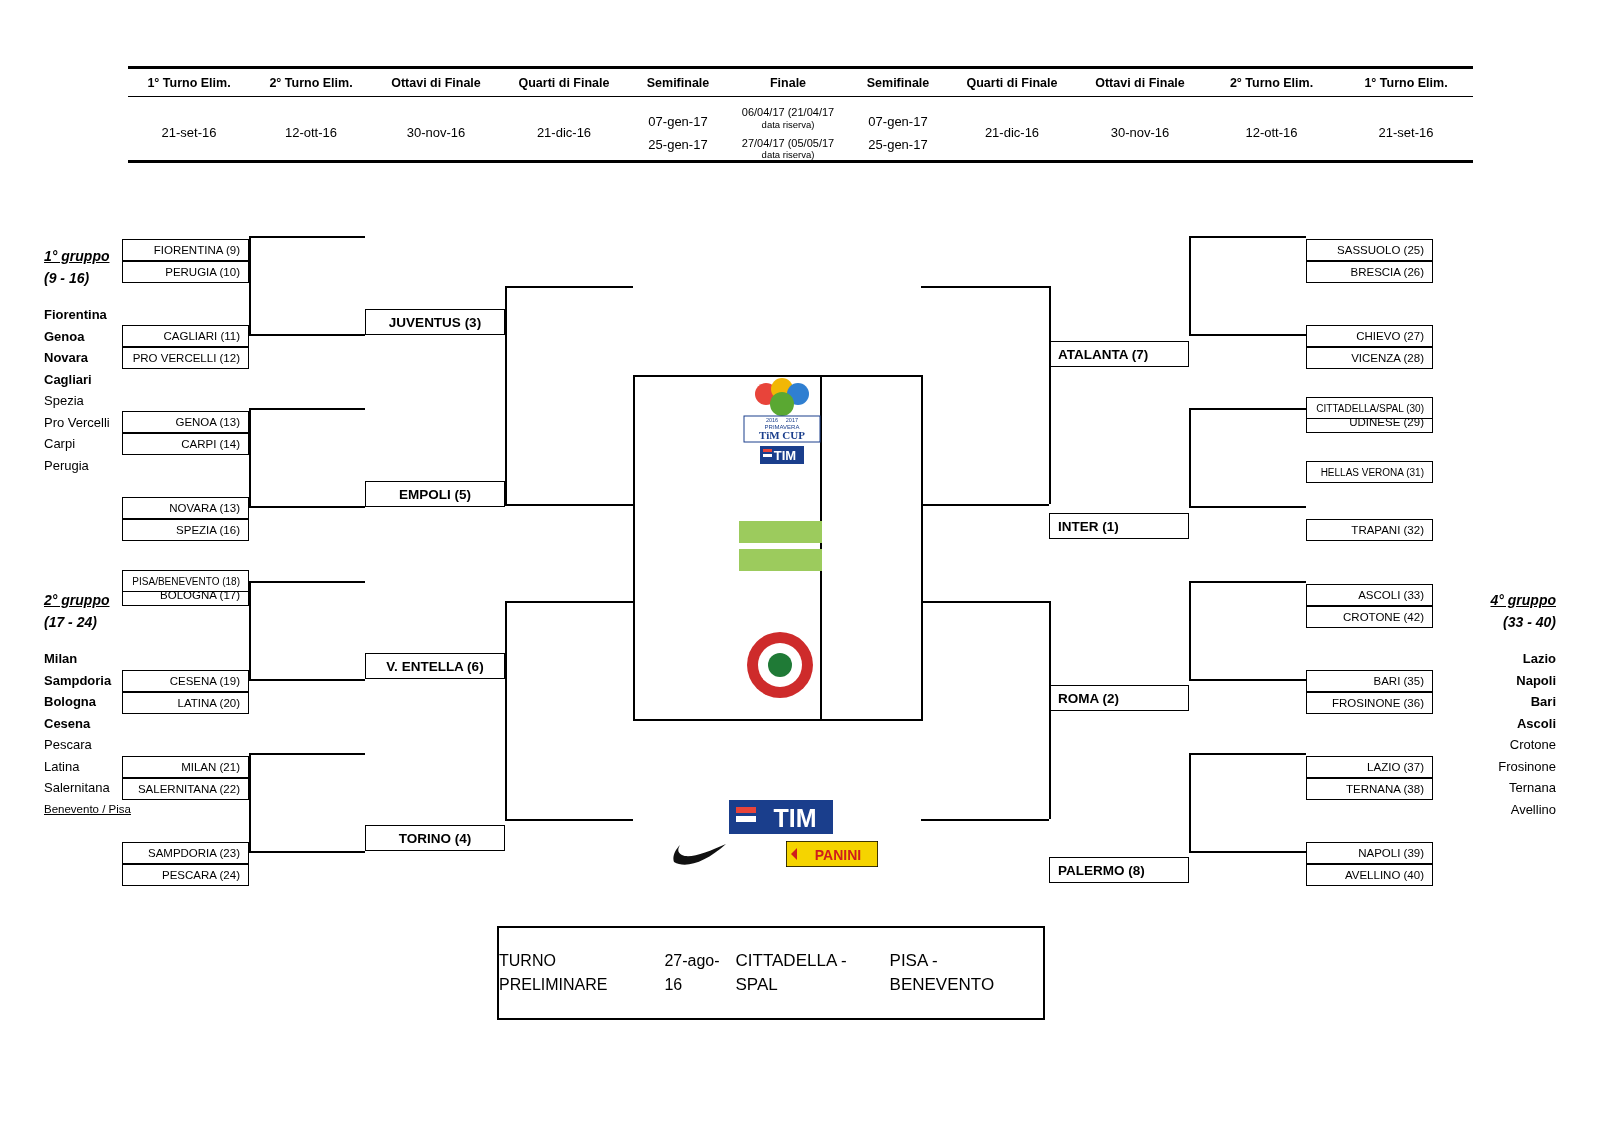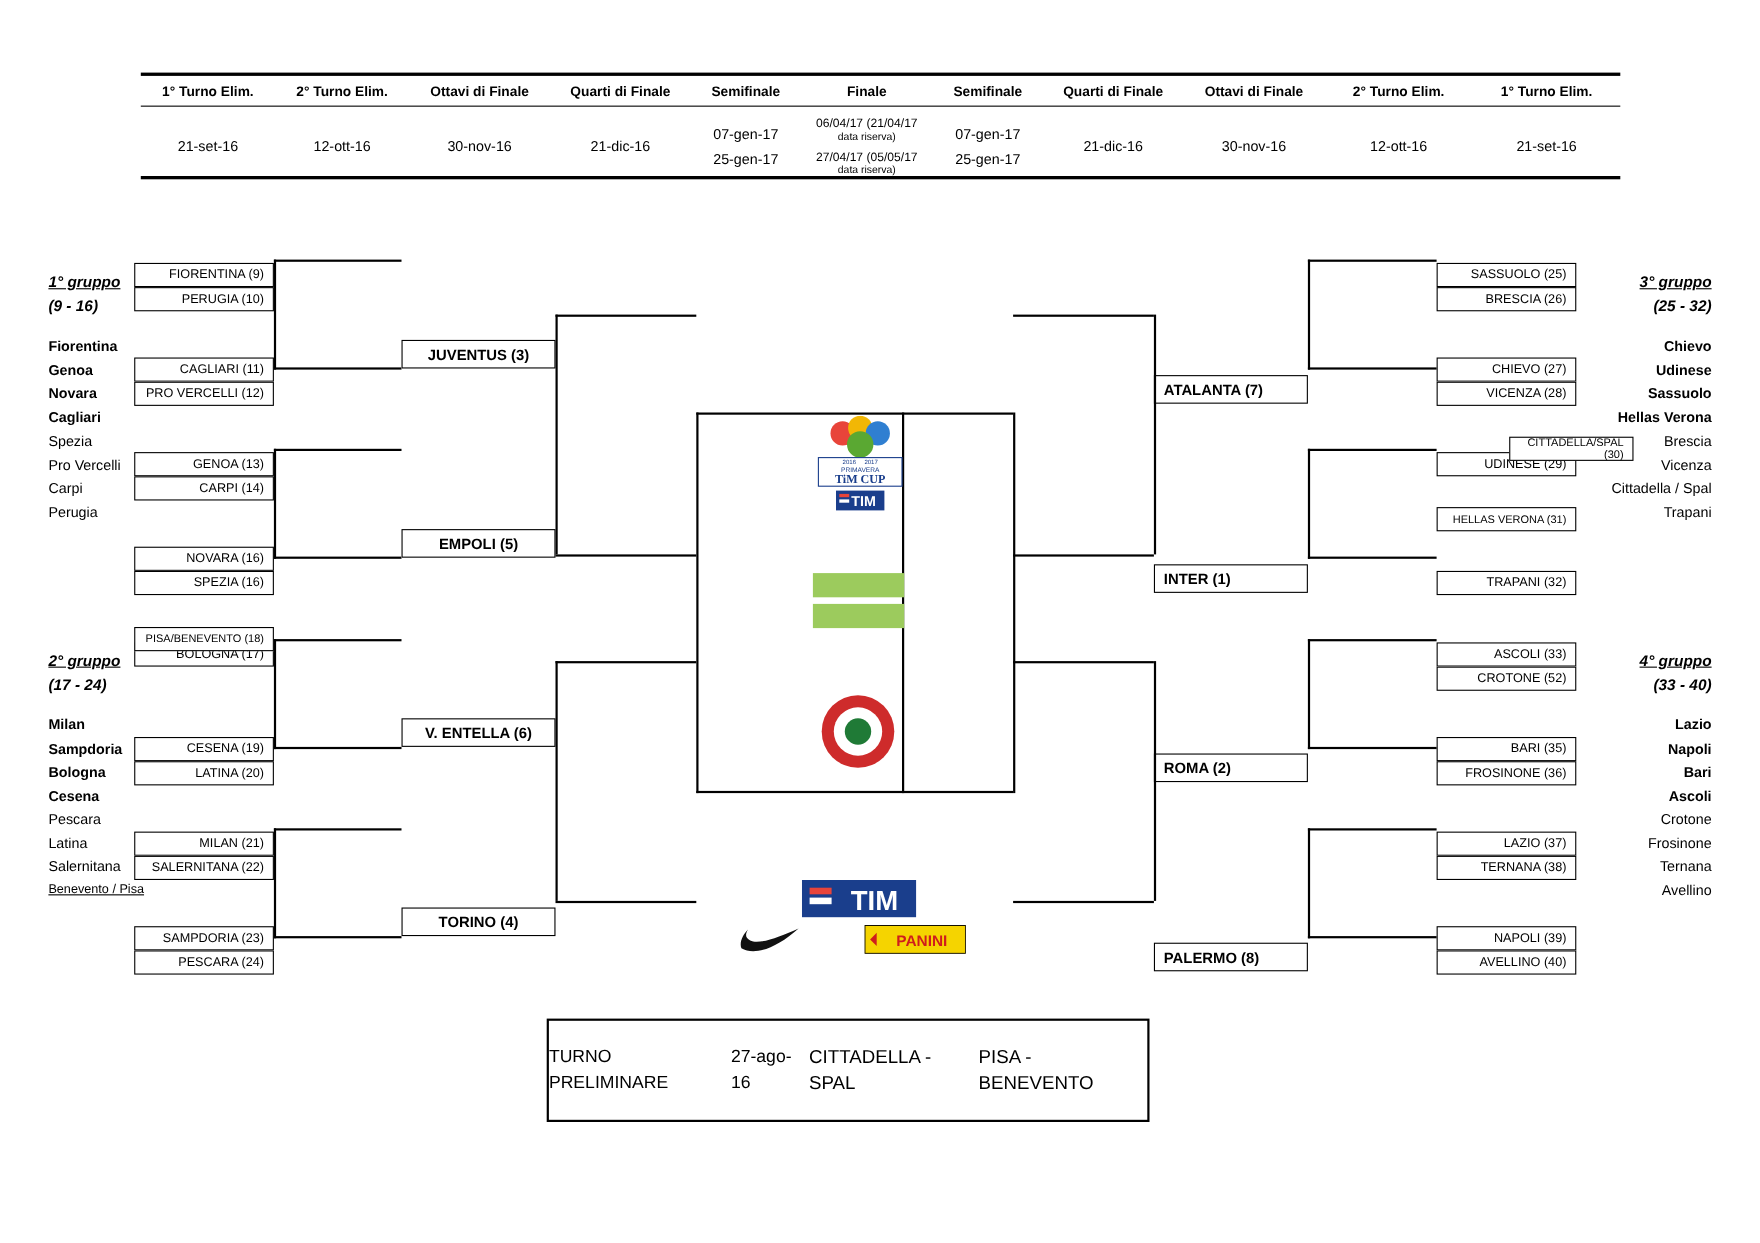--- a/index.html
+++ b/index.html
@@ -117,21 +117,21 @@
   <div class="box tR f11" style="left:122px;top:311px;width:127px;height:22px;">
       <span>PRO VERCELLI (12)</span>
     </div>
   <div class="box tR f11" style="left:122px;top:375px;width:127px;height:22px;">
       <span>GENOA (13)</span>
     </div>
   <div class="box tR f11" style="left:122px;top:397px;width:127px;height:22px;">
       <span>CARPI (14)</span>
     </div>
   <div class="box tR f11" style="left:122px;top:461px;width:127px;height:22px;">
-      <span>NOVARA (16)</span>
+      <span>NOVARA (13)</span>
     </div>
   <div class="box tR f11" style="left:122px;top:483px;width:127px;height:22px;">
       <span>SPEZIA (16)</span>
     </div>
 
   <div class="box tR f11" style="left:122px;top:548px;width:127px;height:22px;">
       <span>BOLOGNA (17)</span>
     </div>
   <div class="box tR f10" style="left:122px;top:570px;width:127px;height:22px;">
       <span>PISA/BENEVENTO (18)</span>
@@ -205,35 +205,35 @@
     </div>
   <div class="box tR f11" style="left:1306px;top:289px;width:127px;height:22px;">
       <span>CHIEVO (27)</span>
     </div>
   <div class="box tR f11" style="left:1306px;top:311px;width:127px;height:22px;">
       <span>VICENZA (28)</span>
     </div>
   <div class="box tR f11" style="left:1306px;top:375px;width:127px;height:22px;">
       <span>UDINESE (29)</span>
     </div>
-  <div class="box tR f10" style="left:1372px;top:397px;width:113px;height:22px;">
+  <div class="box tR f10" style="left:1306px;top:397px;width:127px;height:22px;">
       <span>CITTADELLA/SPAL (30)</span>
     </div>
   <div class="box tR f10" style="left:1306px;top:461px;width:127px;height:22px;">
       <span>HELLAS VERONA (31)</span>
     </div>
   <div class="box tR f11" style="left:1306px;top:483px;width:127px;height:22px;">
       <span>TRAPANI (32)</span>
     </div>
 
   <div class="box tR f11" style="left:1306px;top:548px;width:127px;height:22px;">
       <span>ASCOLI (33)</span>
     </div>
   <div class="box tR f11" style="left:1306px;top:570px;width:127px;height:22px;">
-      <span>CROTONE (52)</span>
+      <span>CROTONE (42)</span>
     </div>
   <div class="box tR f11" style="left:1306px;top:634px;width:127px;height:22px;">
       <span>BARI (35)</span>
     </div>
   <div class="box tR f11" style="left:1306px;top:656px;width:127px;height:22px;">
       <span>FROSINONE (36)</span>
     </div>
   <div class="box tR f11" style="left:1306px;top:720px;width:127px;height:22px;">
       <span>LAZIO (37)</span>
     </div>
@@ -362,34 +362,20 @@
       <li class="b">Sampdoria</li>
       <li class="b">Bologna</li>
       <li class="b">Cesena</li>
       <li>Pescara</li>
       <li>Latina</li>
       <li>Salernitana</li>
       <li style="font-size:11.5px;text-decoration:underline;">Benevento / Pisa</li>
     </ul>
   </div>
 
-  <div class="grp right" style="right:44px;top:248px;">
-    <div class="gtitle">3° gruppo</div>
-    <div class="grange">(25 - 32)</div>
-    <ul style="margin-top:18px;">
-      <li class="b">Chievo</li>
-      <li class="b">Udinese</li>
-      <li class="b">Sassuolo</li>
-      <li class="b">Hellas Verona</li>
-      <li>Brescia</li>
-      <li>Vicenza</li>
-      <li>Cittadella / Spal</li>
-      <li>Trapani</li>
-    </ul>
-  </div>
 
   <div class="grp right" style="right:44px;top:592px;">
     <div class="gtitle">4° gruppo</div>
     <div class="grange">(33 - 40)</div>
     <ul style="margin-top:18px;">
       <li class="b">Lazio</li>
       <li class="b">Napoli</li>
       <li class="b">Bari</li>
       <li class="b">Ascoli</li>
       <li>Crotone</li>

